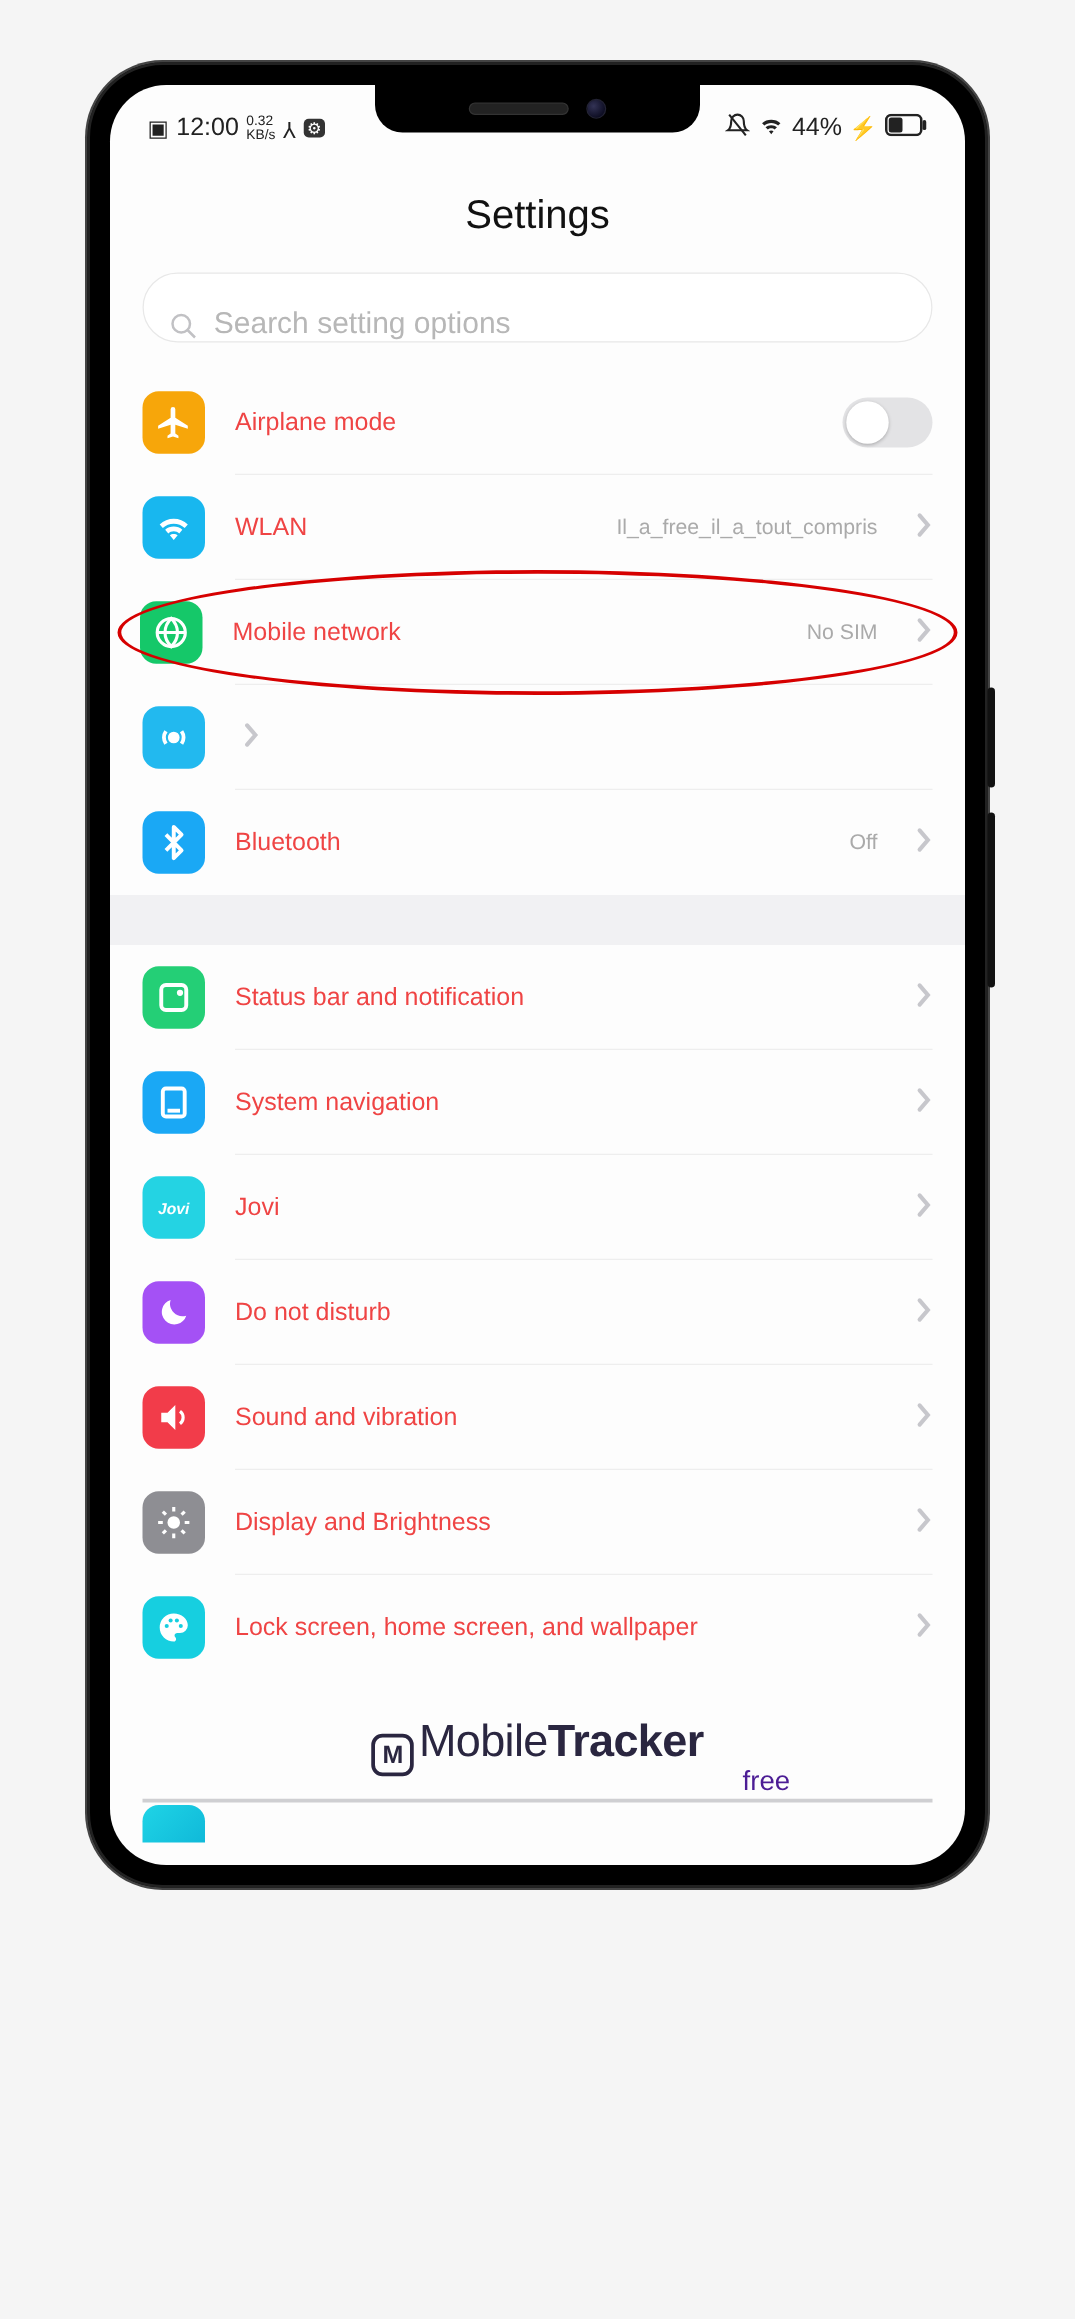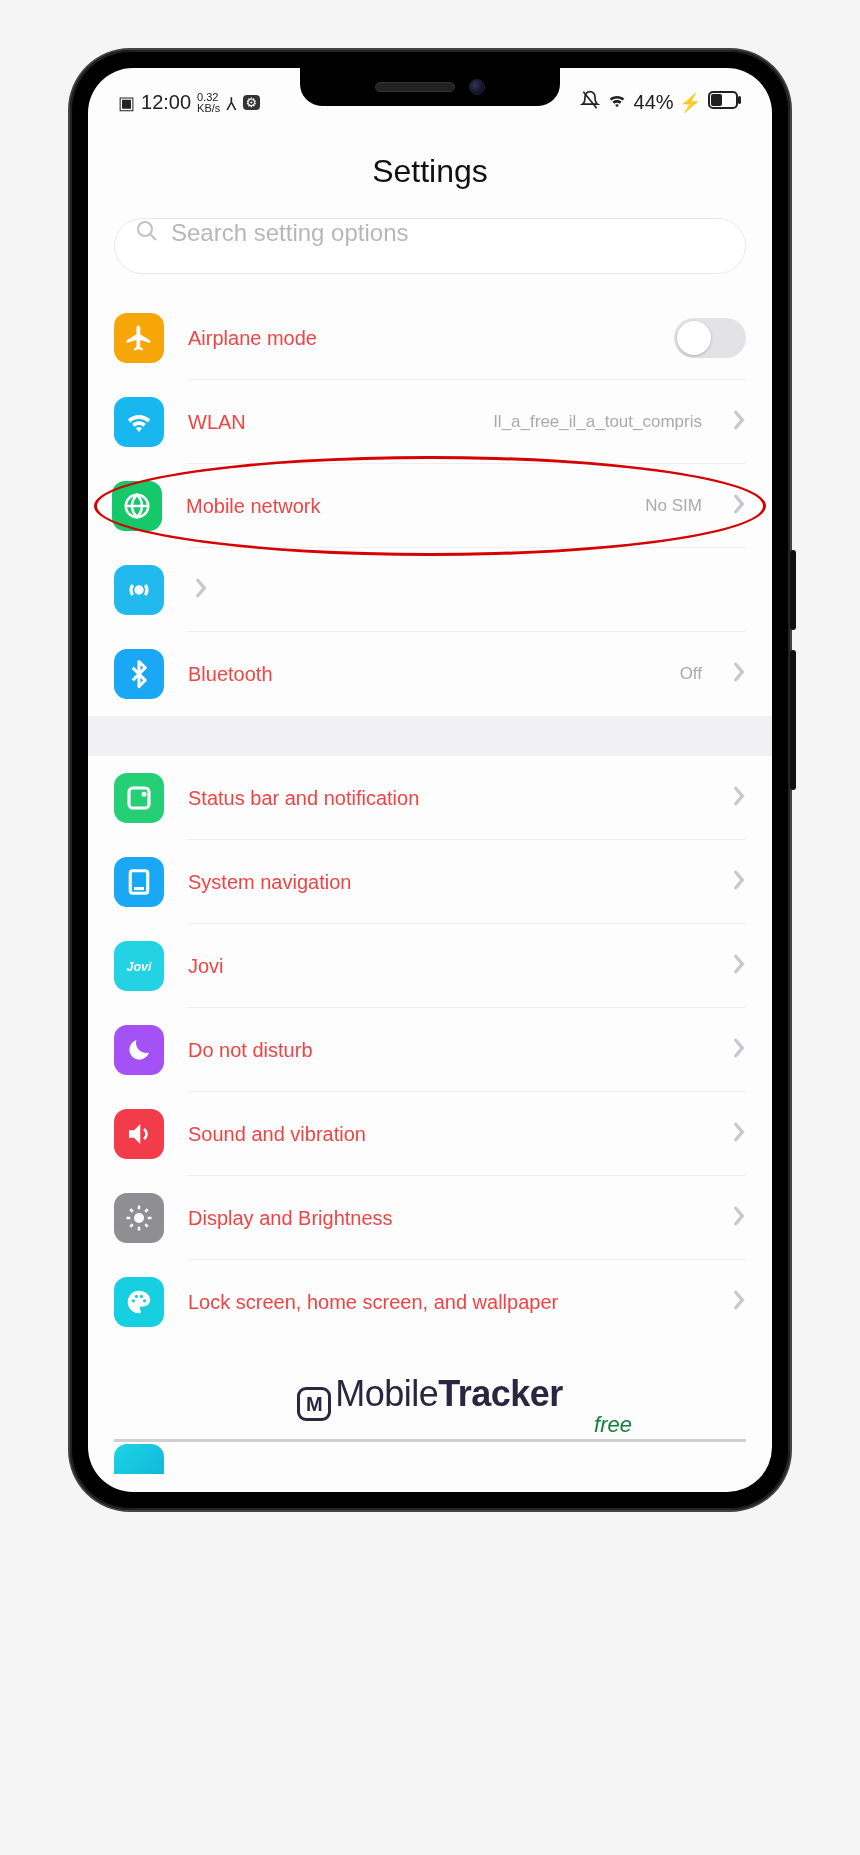--- a/index.html
+++ b/index.html
@@ -88,21 +88,21 @@
     font-weight: 400;
     padding: 30px 0 28px;
     color:#111;
   }
   .search {
     margin: 0 26px 22px;
     height: 56px;
     border: 1px solid #e8e8e8;
     border-radius: 28px;
     display: flex;
-    align-items: flex-start;
+    align-items: flex-end;
     padding: 0 20px;
     gap: 12px;
     color: #b7b7b7;
     font-size: 24px;
     background:#fff;
   }
   .search svg { flex:0 0 auto; }
   .list { display:block; }
   .row {
     display: flex;
@@ -161,21 +161,21 @@
     bottom:54px;
     left:0; right:0;
     text-align:center;
     font-family: Arial, sans-serif;
     color:#2a2640;
     pointer-events:none;
   }
   .watermark .wm-main { font-size:36px; letter-spacing:-0.5px; }
   .watermark .wm-main .thin { font-weight:300; }
   .watermark .wm-main .bold { font-weight:700; }
-  .watermark .wm-free { font-size:22px; font-style:italic; color:#15803d; text-align:right; padding-right:140px; margin-top:-4px;}
+  .watermark .wm-free { font-size:22px; color:#4c1d95; text-align:right; padding-right:140px; margin-top:-4px;}
   .watermark .wm-logo {
     display:inline-flex; align-items:center; justify-content:center;
     width:34px; height:34px;
     border:3px solid #2a2640; border-radius:9px;
     font-weight:700; font-size:20px; margin-right:4px;
     position:relative; top:5px;
   }
   .bottom-shadow {
     position:absolute; left:26px; right:26px; bottom:50px;
     height:3px; background:#cfcfd2;

